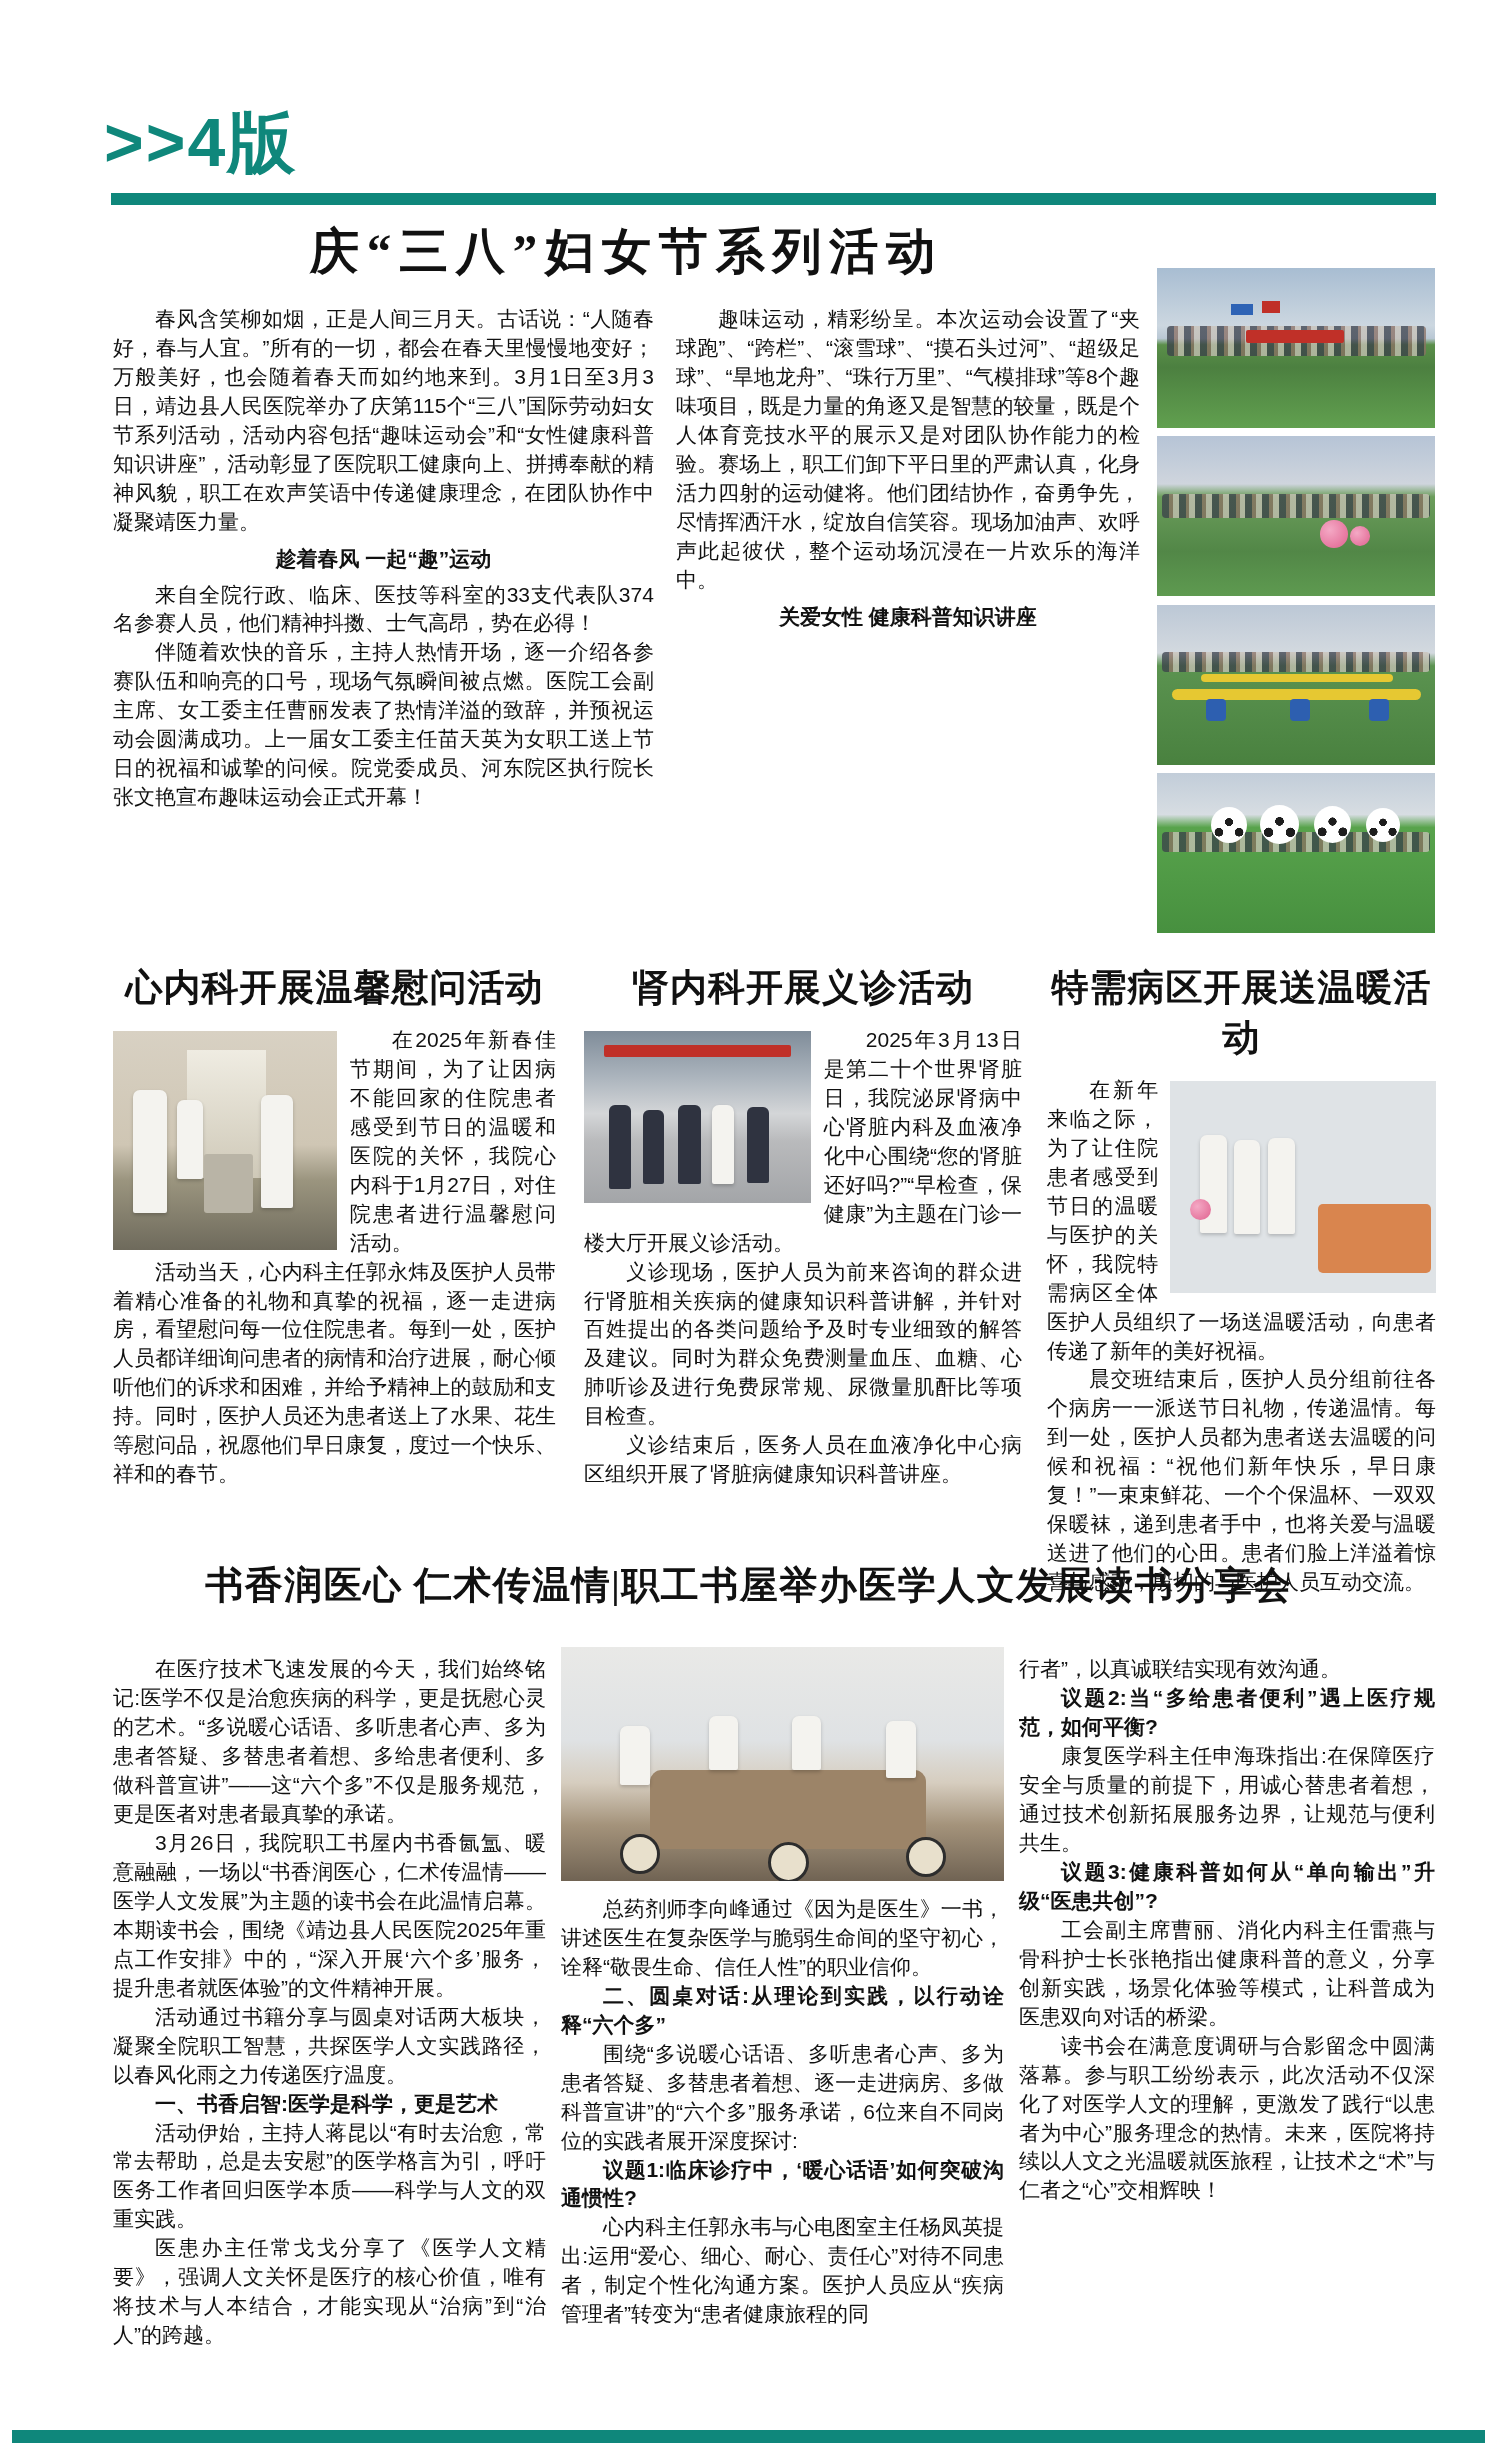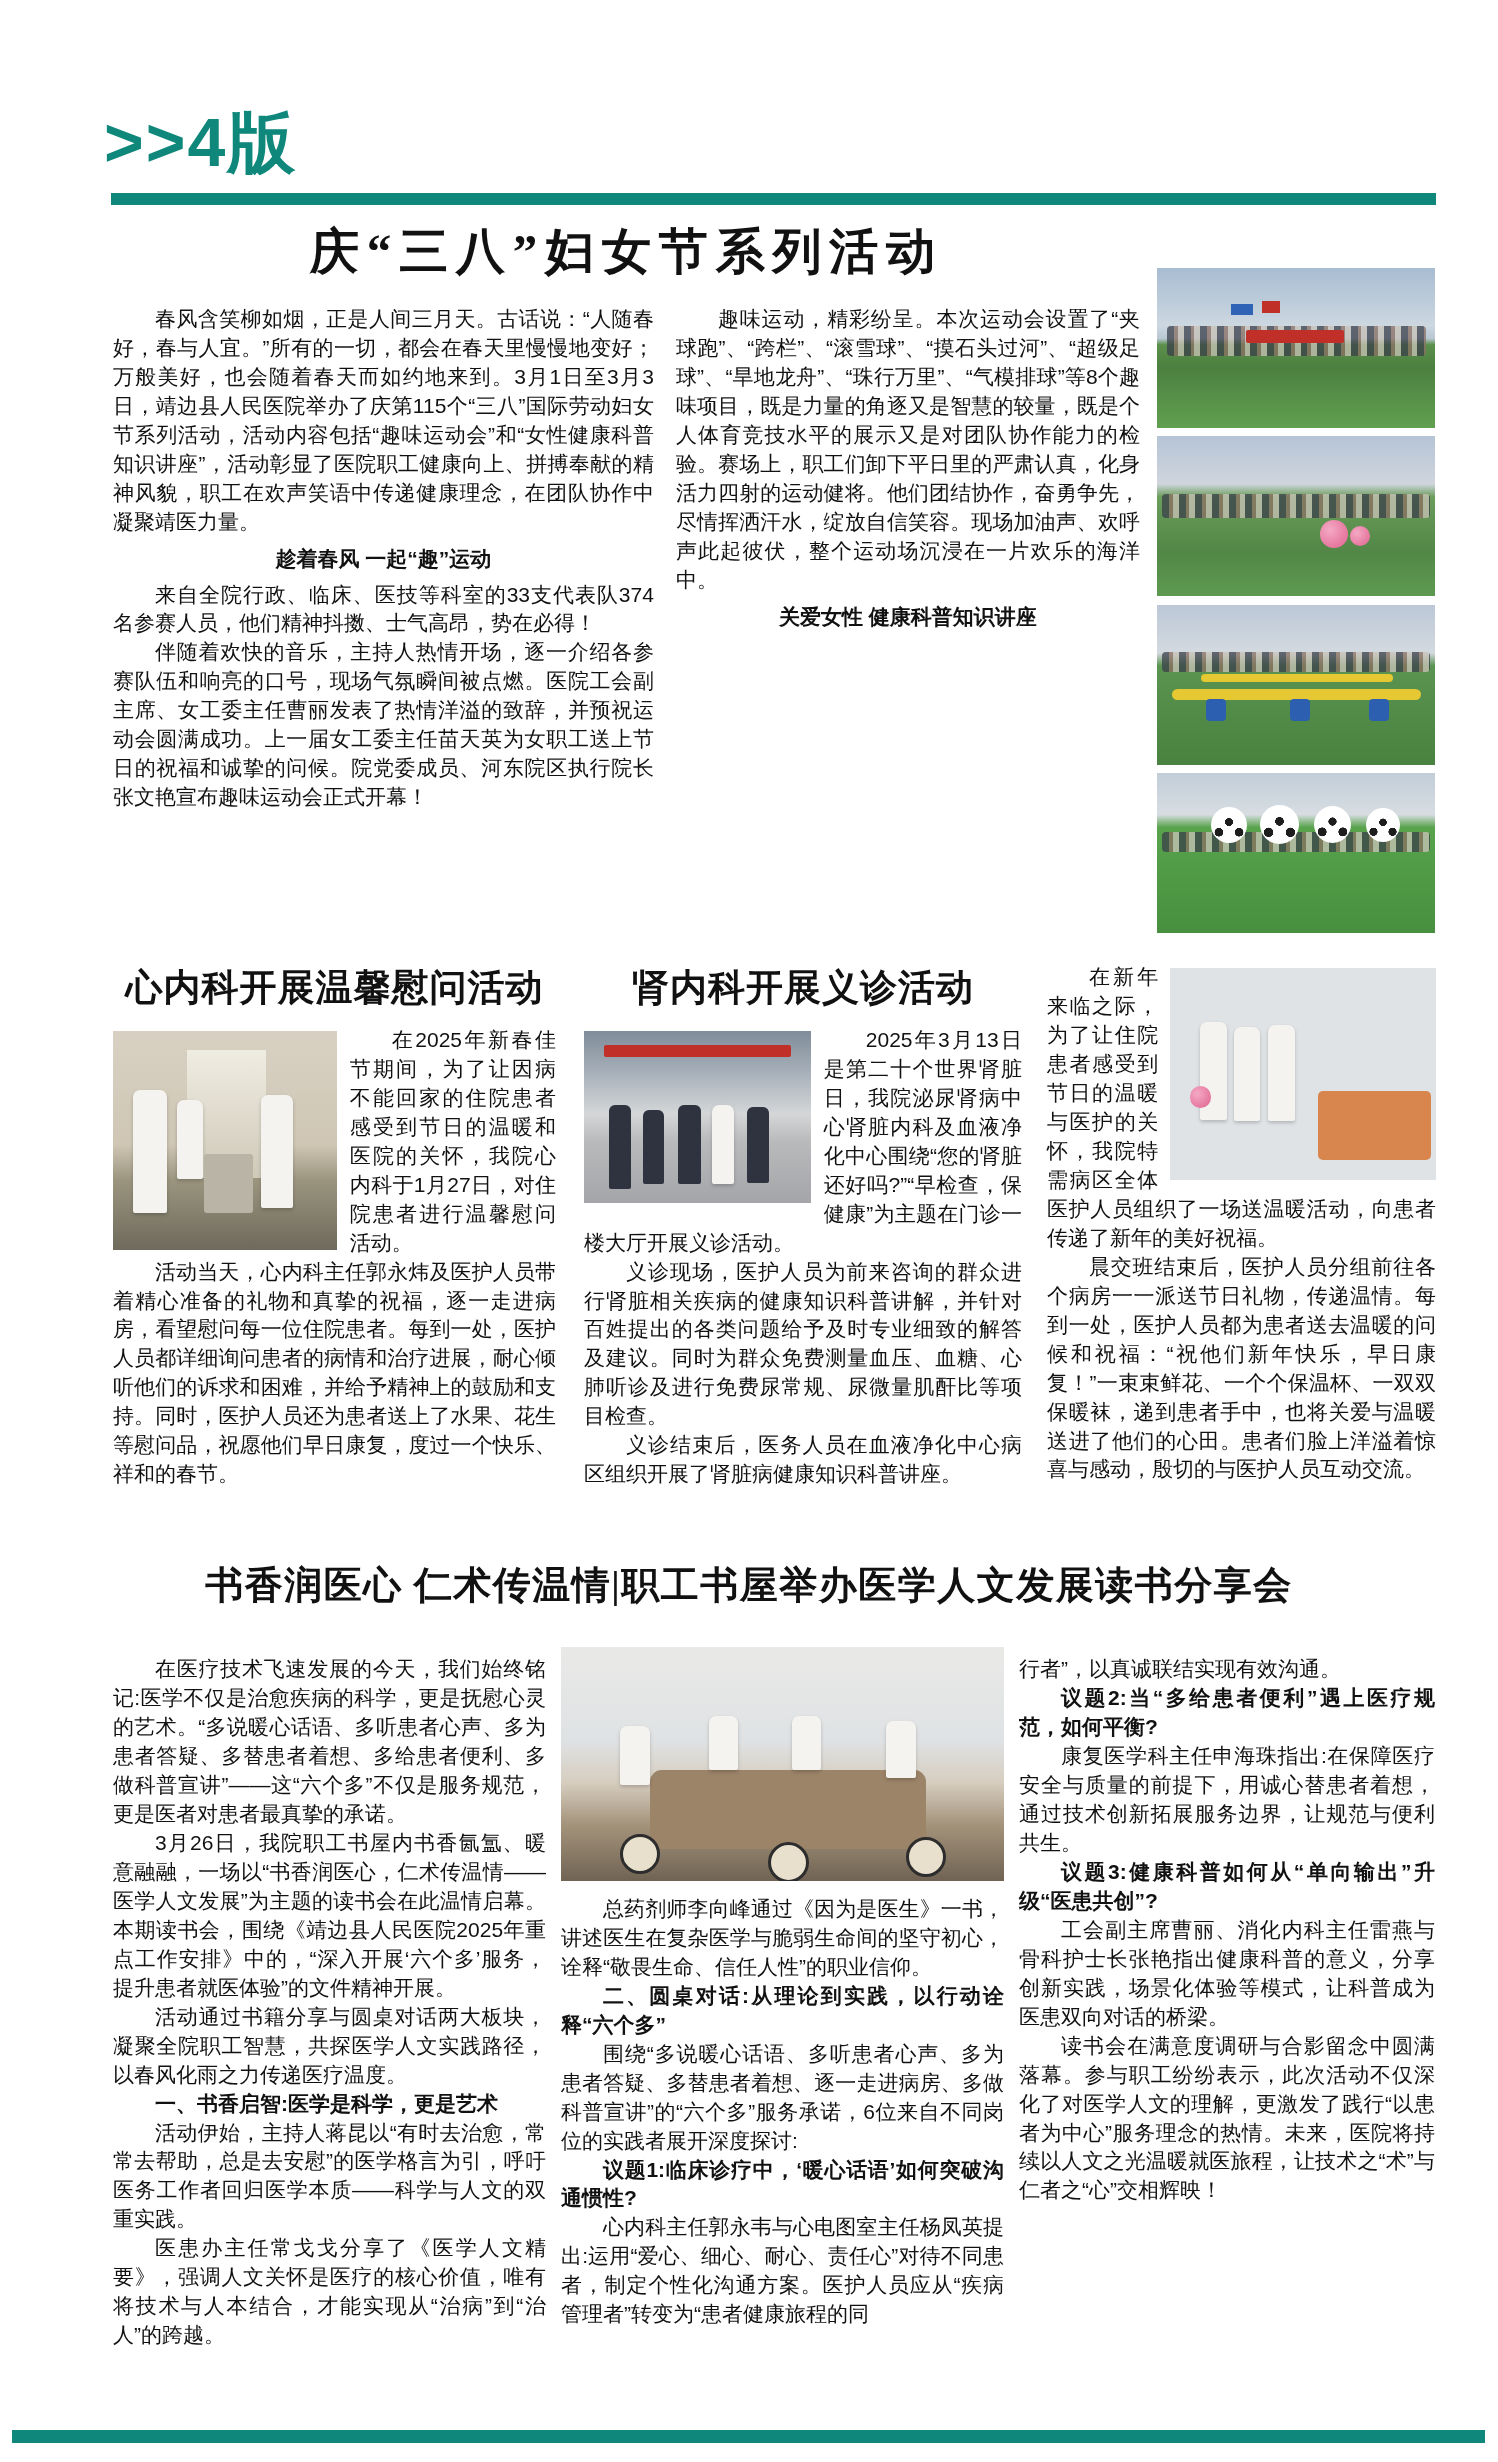--- a/index.html
+++ b/index.html
@@ -143,20 +143,21 @@
       <div class="shape dark-figure" style="left:94px;top:74px;width:22.7px;height:79px;"></div>
       <div class="shape white-figure" style="left:128px;top:74px;width:21.7px;height:79px;"></div>
       <div class="shape dark-figure" style="left:163px;top:76px;width:21.7px;height:76px;"></div>
     </div>
     <p class="indent">2025年3月13日是第二十个世界肾脏日，我院泌尿肾病中心肾脏内科及血液净化中心围绕“您的肾脏还好吗?”“早检查，保健康”为主题在门诊一楼大厅开展义诊活动。</p>
     <p class="indent">义诊现场，医护人员为前来咨询的群众进行肾脏相关疾病的健康知识科普讲解，并针对百姓提出的各类问题给予及时专业细致的解答及建议。同时为群众免费测量血压、血糖、心肺听诊及进行免费尿常规、尿微量肌酐比等项目检查。</p>
     <p class="indent">义诊结束后，医务人员在血液净化中心病区组织开展了肾脏病健康知识科普讲座。</p>
   </div>
 
   <div class="article-c">
+    <h2 class="article-title">特需病区开展送温暖活动</h2>
     <div class="photo ph-ward">
       <div class="shape white-figure" style="left:29.5px;top:54px;width:27.6px;height:98px;"></div>
       <div class="shape white-figure" style="left:64px;top:59px;width:25.6px;height:94px;"></div>
       <div class="shape white-figure" style="left:98px;top:57px;width:26.6px;height:96px;"></div>
       <div class="shape orange-bed" style="left:148px;top:123px;width:113px;height:69px;"></div>
       <div class="shape pink-ball" style="left:19.7px;top:118px;width:21.7px;height:21.7px;"></div>
     </div>
     <p class="indent">在新年来临之际，为了让住院患者感受到节日的温暖与医护的关怀，我院特需病区全体医护人员组织了一场送温暖活动，向患者传递了新年的美好祝福。</p>
     <p class="indent">晨交班结束后，医护人员分组前往各个病房一一派送节日礼物，传递温情。每到一处，医护人员都为患者送去温暖的问候和祝福：“祝他们新年快乐，早日康复！”一束束鲜花、一个个保温杯、一双双保暖袜，递到患者手中，也将关爱与温暖送进了他们的心田。患者们脸上洋溢着惊喜与感动，殷切的与医护人员互动交流。</p>
   </div>

